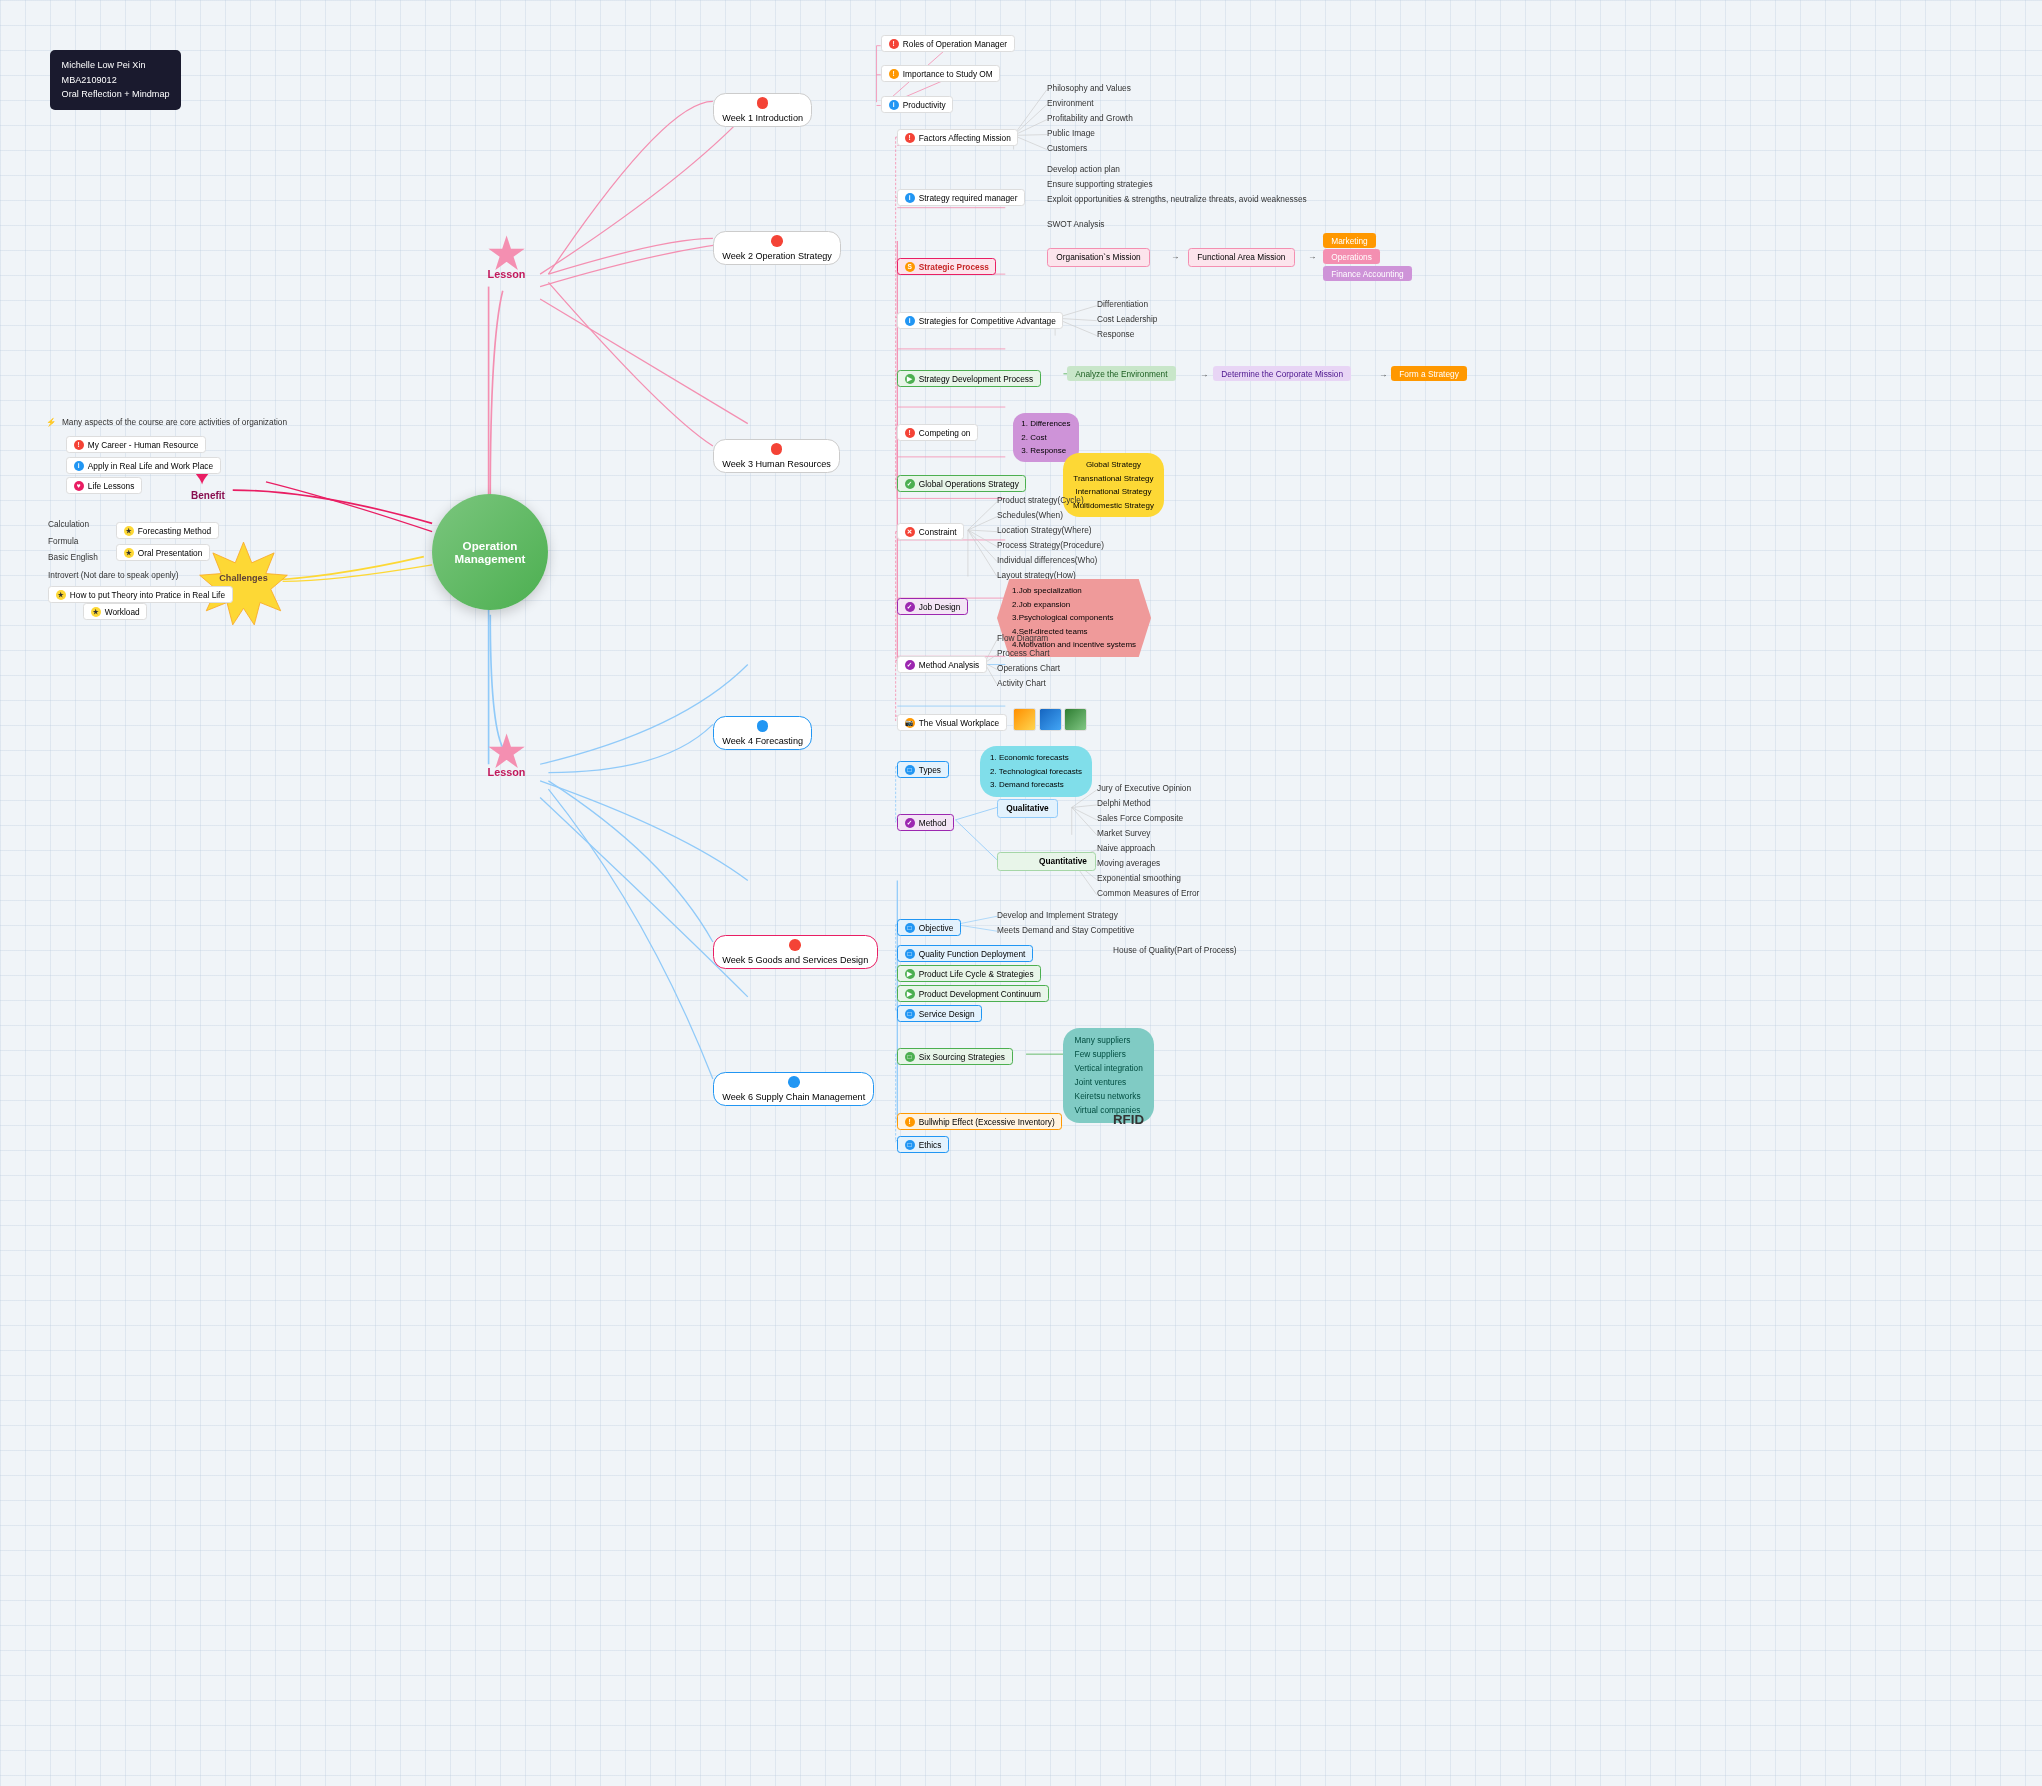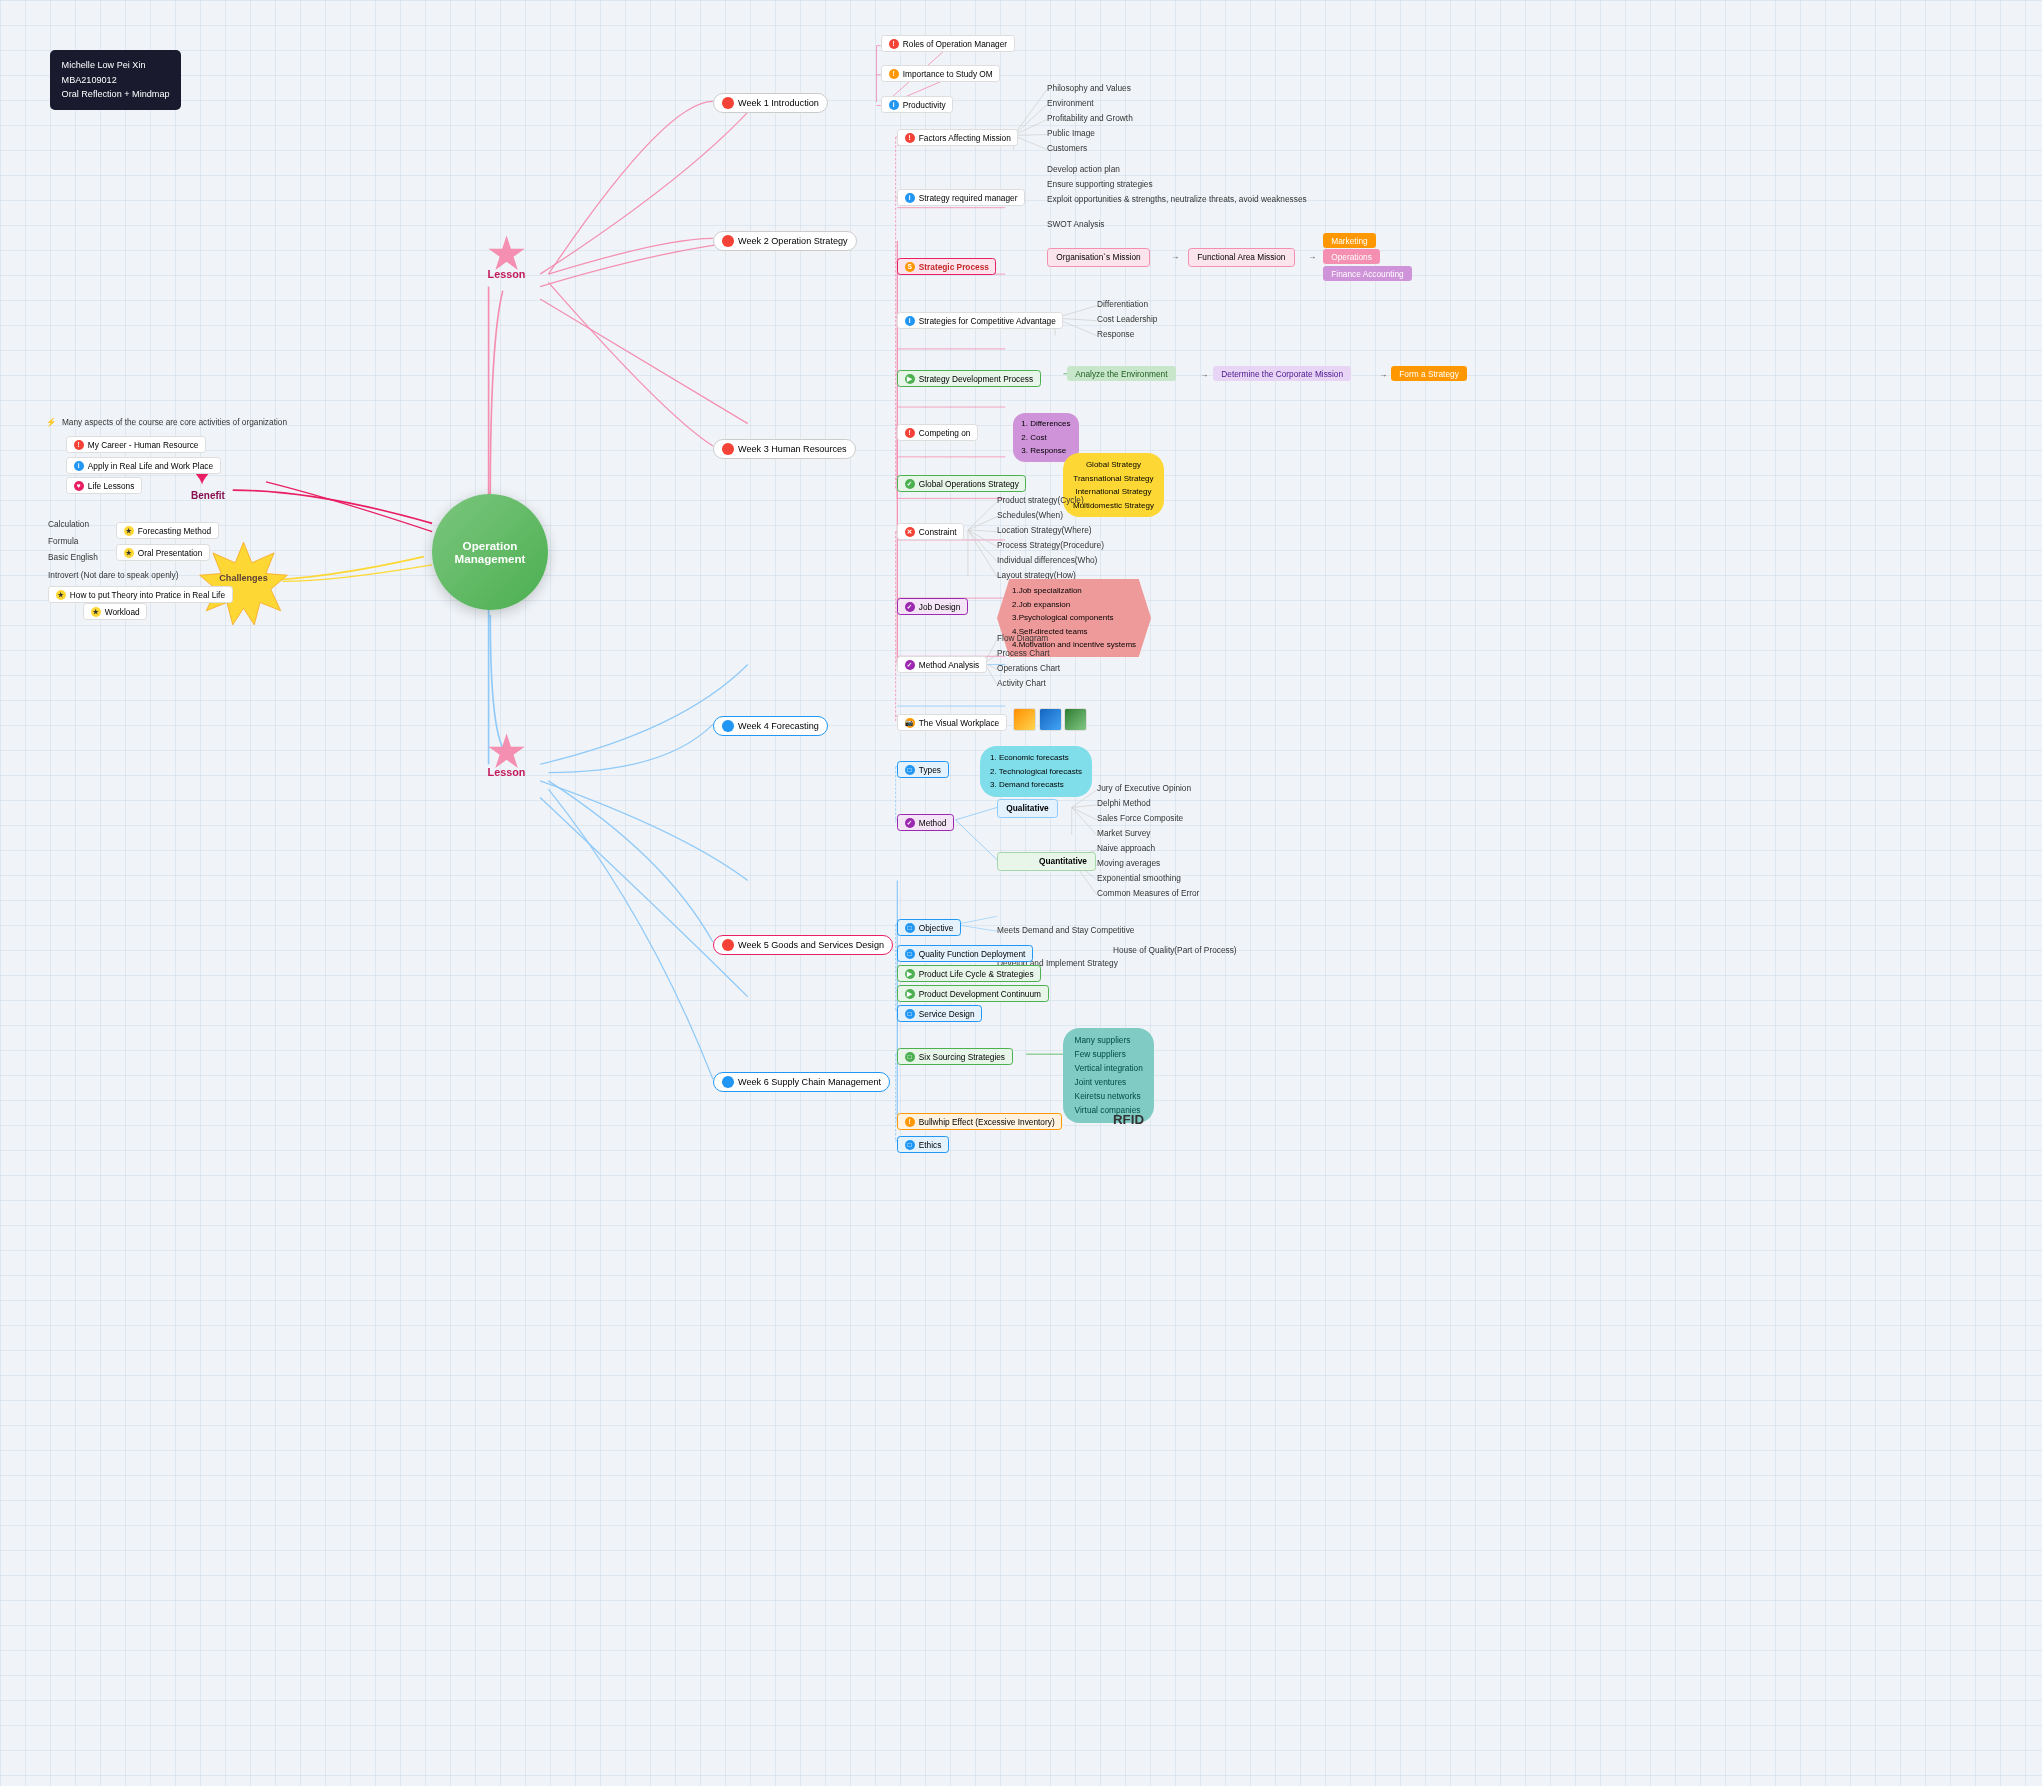--- a/index.html
+++ b/index.html
@@ -94,20 +94,21 @@
     .week-node {
       display: flex;
       align-items: center;
       gap: 4.2px;
       background: white;
       border: 1.2px solid #ccc;
       border-radius: 12.5px;
       padding: 3.3px 8.3px;
       white-space: nowrap;
       font-size: 9.1px;
+      flex-direction: column;
     }
     .week-icon {
       width: 11.6px;
       height: 11.6px;
       border-radius: 50%;
       flex-shrink: 0;
     }
 
     
     .info-box {
@@ -632,21 +633,21 @@
     <span>Week 5 Goods and Services Design</span>
   </div>
 </div>
 
 <div class="node" style="left: 897px; top: 919px;">
   <div class="info-box" style="border:1.2px solid #2196f3; background:#e3f2fd;">
     <div class="info-icon si-blue">□</div>
     <span>Objective</span>
   </div>
 </div>
-<div class="node plain-text" style="left: 997px; top: 910px; margin-top: 48px;">Develop and Implement Strategy</div>
+<div class="node plain-text" style="left: 997px; top: 910px;">Develop and Implement Strategy</div>
 <div class="node plain-text" style="left: 997px; top: 925px;">Meets Demand and Stay Competitive</div>
 
 <div class="node" style="left: 897px; top: 945px;">
   <div class="info-box" style="border:1.2px solid #2196f3; background:#e3f2fd;">
     <div class="info-icon si-blue">□</div>
     <span>Quality Function Deployment</span>
   </div>
 </div>
 <div class="node plain-text" style="left: 1113px; top: 945px;">House of Quality(Part of Process)</div>
 

